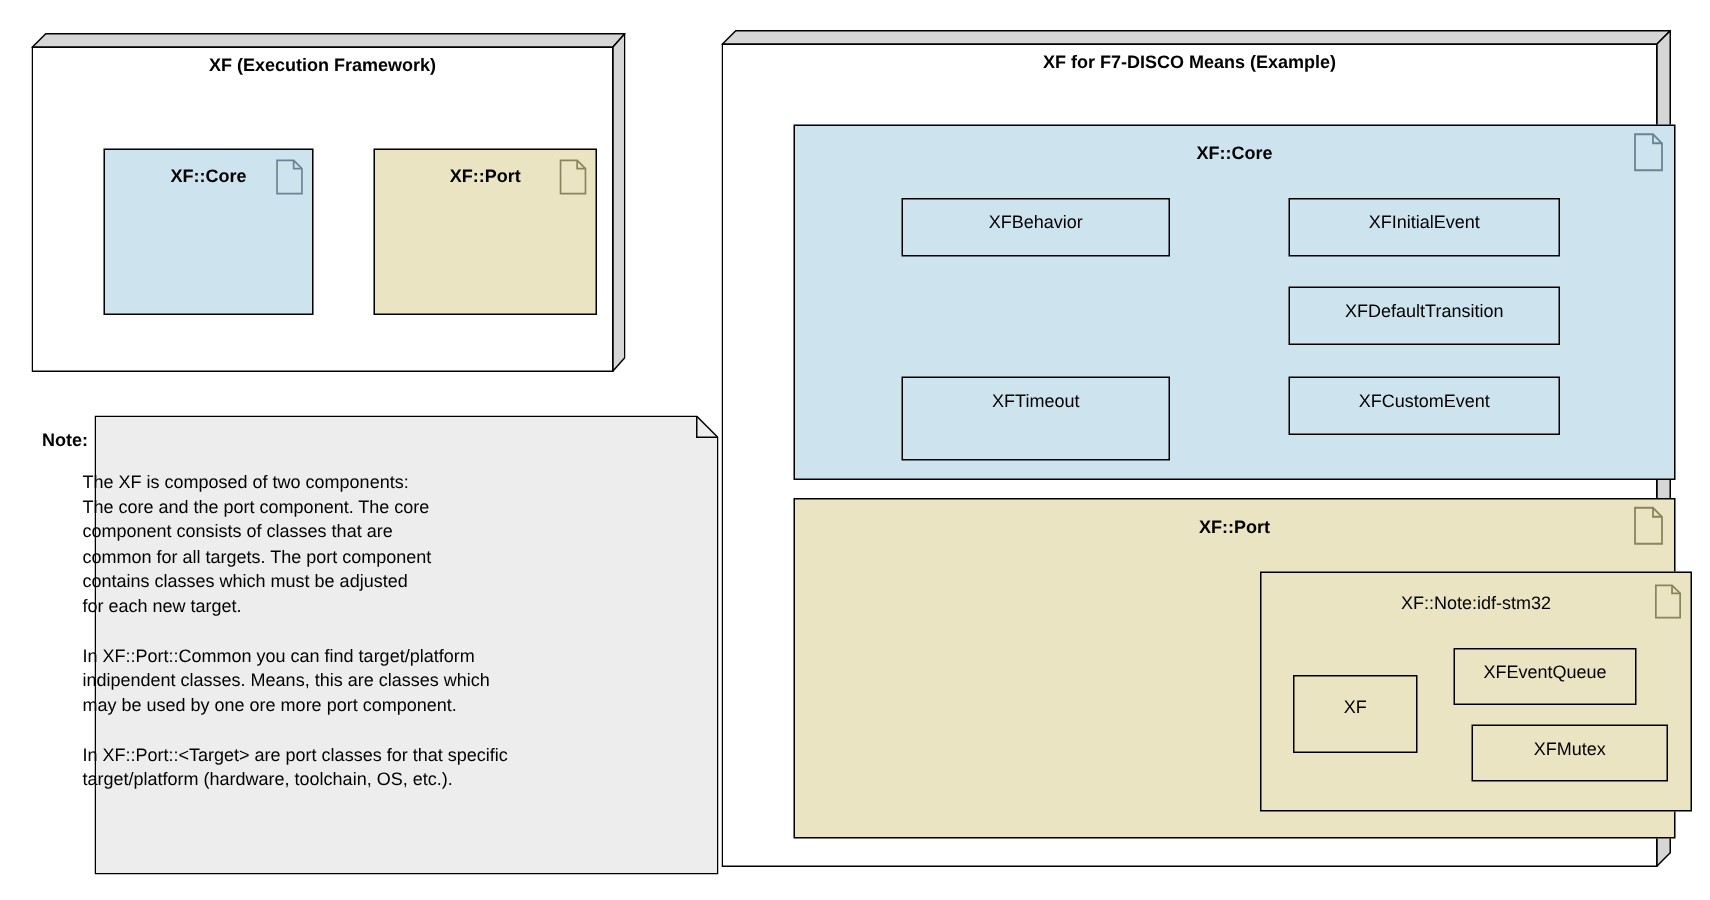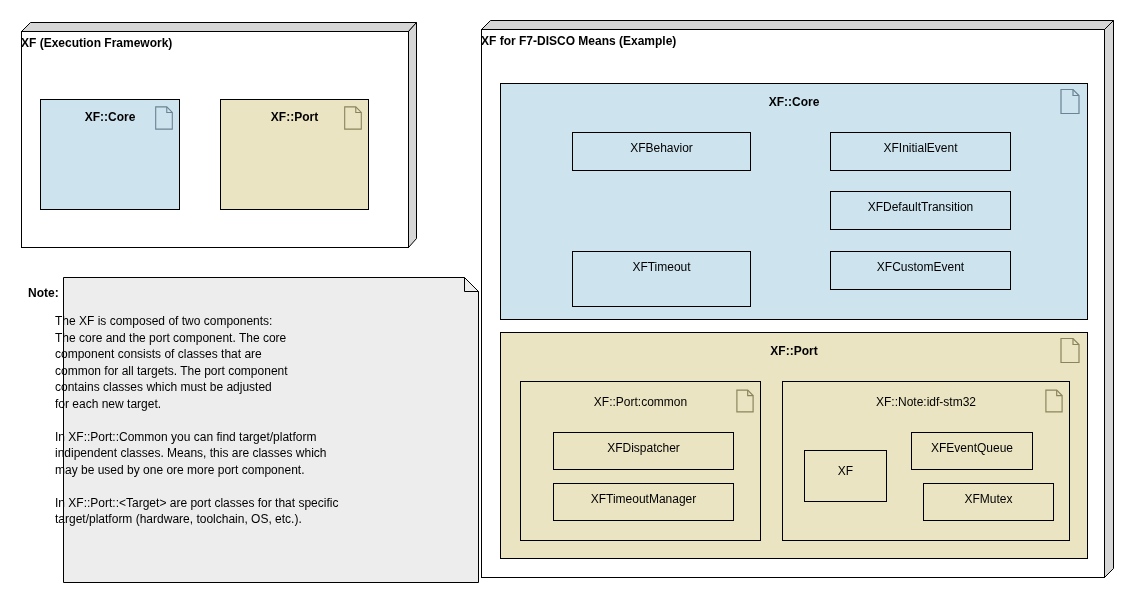--- a/index.html
+++ b/index.html
@@ -3,26 +3,27 @@
 <meta charset="utf-8">
 <style>
   html,body{margin:0;padding:0;background:#ffffff;}
   .canvas{
     position:relative;width:1140px;height:600px;background:#ffffff;
     font-family:"Liberation Sans",sans-serif;color:#000;overflow:hidden;
   }
   .node{position:absolute;}
   .node-frame{position:absolute;left:0;top:0;}
   .node-title{
-    position:absolute;text-align:left;font-weight:bold;font-size:12px;
+    position:absolute;text-align:center;font-weight:bold;font-size:12px;
     left:0;
   }
   .pkg{
     position:absolute;border:1px solid var(--border);box-sizing:border-box;
     text-align:center;
+    margin-left:29px;
   }
   .fill-core{background:var(--core-fill);}
   .fill-port{background:var(--port-fill);}
   .pkg-label{display:block;font-weight:bold;font-size:12px;}
   .cls{
     position:absolute;border:1px solid var(--border);box-sizing:border-box;
     text-align:center;font-size:12px;padding-top:8px;
   }
   .doc-icon{position:absolute;}
   .ic-core{color:var(--core-icon-stroke);}
@@ -107,29 +108,20 @@
       <div class="cls fill-core" style="left:329px;top:167px;width:181px;height:39px">XFCustomEvent</div>
     </div>
 
     <div class="pkg fill-port" style="left:19px;top:312px;width:588px;height:227px">
       <span class="pkg-label" style="padding-top:11px">XF::Port</span>
       <svg class="doc-icon ic-port" style="right:7px;top:4px" width="20" height="27" viewBox="0 0 20 26">
         <polygon points="1,1 13,1 19,7 19,25 1,25" fill="none" stroke="currentColor" stroke-width="1.2"></polygon>
         <polyline points="13,1 13,7 19,7" fill="none" stroke="currentColor" stroke-width="1.2"></polyline>
       </svg>
 
-      <div class="pkg fill-port" style="left:19px;top:48px;width:241px;height:160px">
-        <span class="pkg-label" style="padding-top:13px;font-weight:normal">XF::Port:common</span>
-        <svg class="doc-icon ic-port" style="right:6px;top:7px" width="18" height="24" viewBox="0 0 20 26">
-          <polygon points="1,1 13,1 19,7 19,25 1,25" fill="none" stroke="currentColor" stroke-width="1.3"></polygon>
-          <polyline points="13,1 13,7 19,7" fill="none" stroke="currentColor" stroke-width="1.3"></polyline>
-        </svg>
-        <div class="cls fill-port" style="left:32px;top:50px;width:181px;height:38px">XFDispatcher</div>
-        <div class="cls fill-port" style="left:32px;top:101px;width:181px;height:38px">XFTimeoutManager</div>
-      </div>
 
       <div class="pkg fill-port" style="left:281px;top:48px;width:288px;height:160px">
         <span class="pkg-label" style="padding-top:13px;font-weight:normal">XF::Note:idf-stm32</span>
         <svg class="doc-icon ic-port" style="right:6px;top:7px" width="18" height="24" viewBox="0 0 20 26">
           <polygon points="1,1 13,1 19,7 19,25 1,25" fill="none" stroke="currentColor" stroke-width="1.3"></polygon>
           <polyline points="13,1 13,7 19,7" fill="none" stroke="currentColor" stroke-width="1.3"></polyline>
         </svg>
         <div class="cls fill-port" style="left:21px;top:68px;width:83px;height:52px;padding-top:13px">XF</div>
         <div class="cls fill-port" style="left:128px;top:50px;width:122px;height:38px">XFEventQueue</div>
         <div class="cls fill-port" style="left:140px;top:101px;width:131px;height:38px">XFMutex</div>

